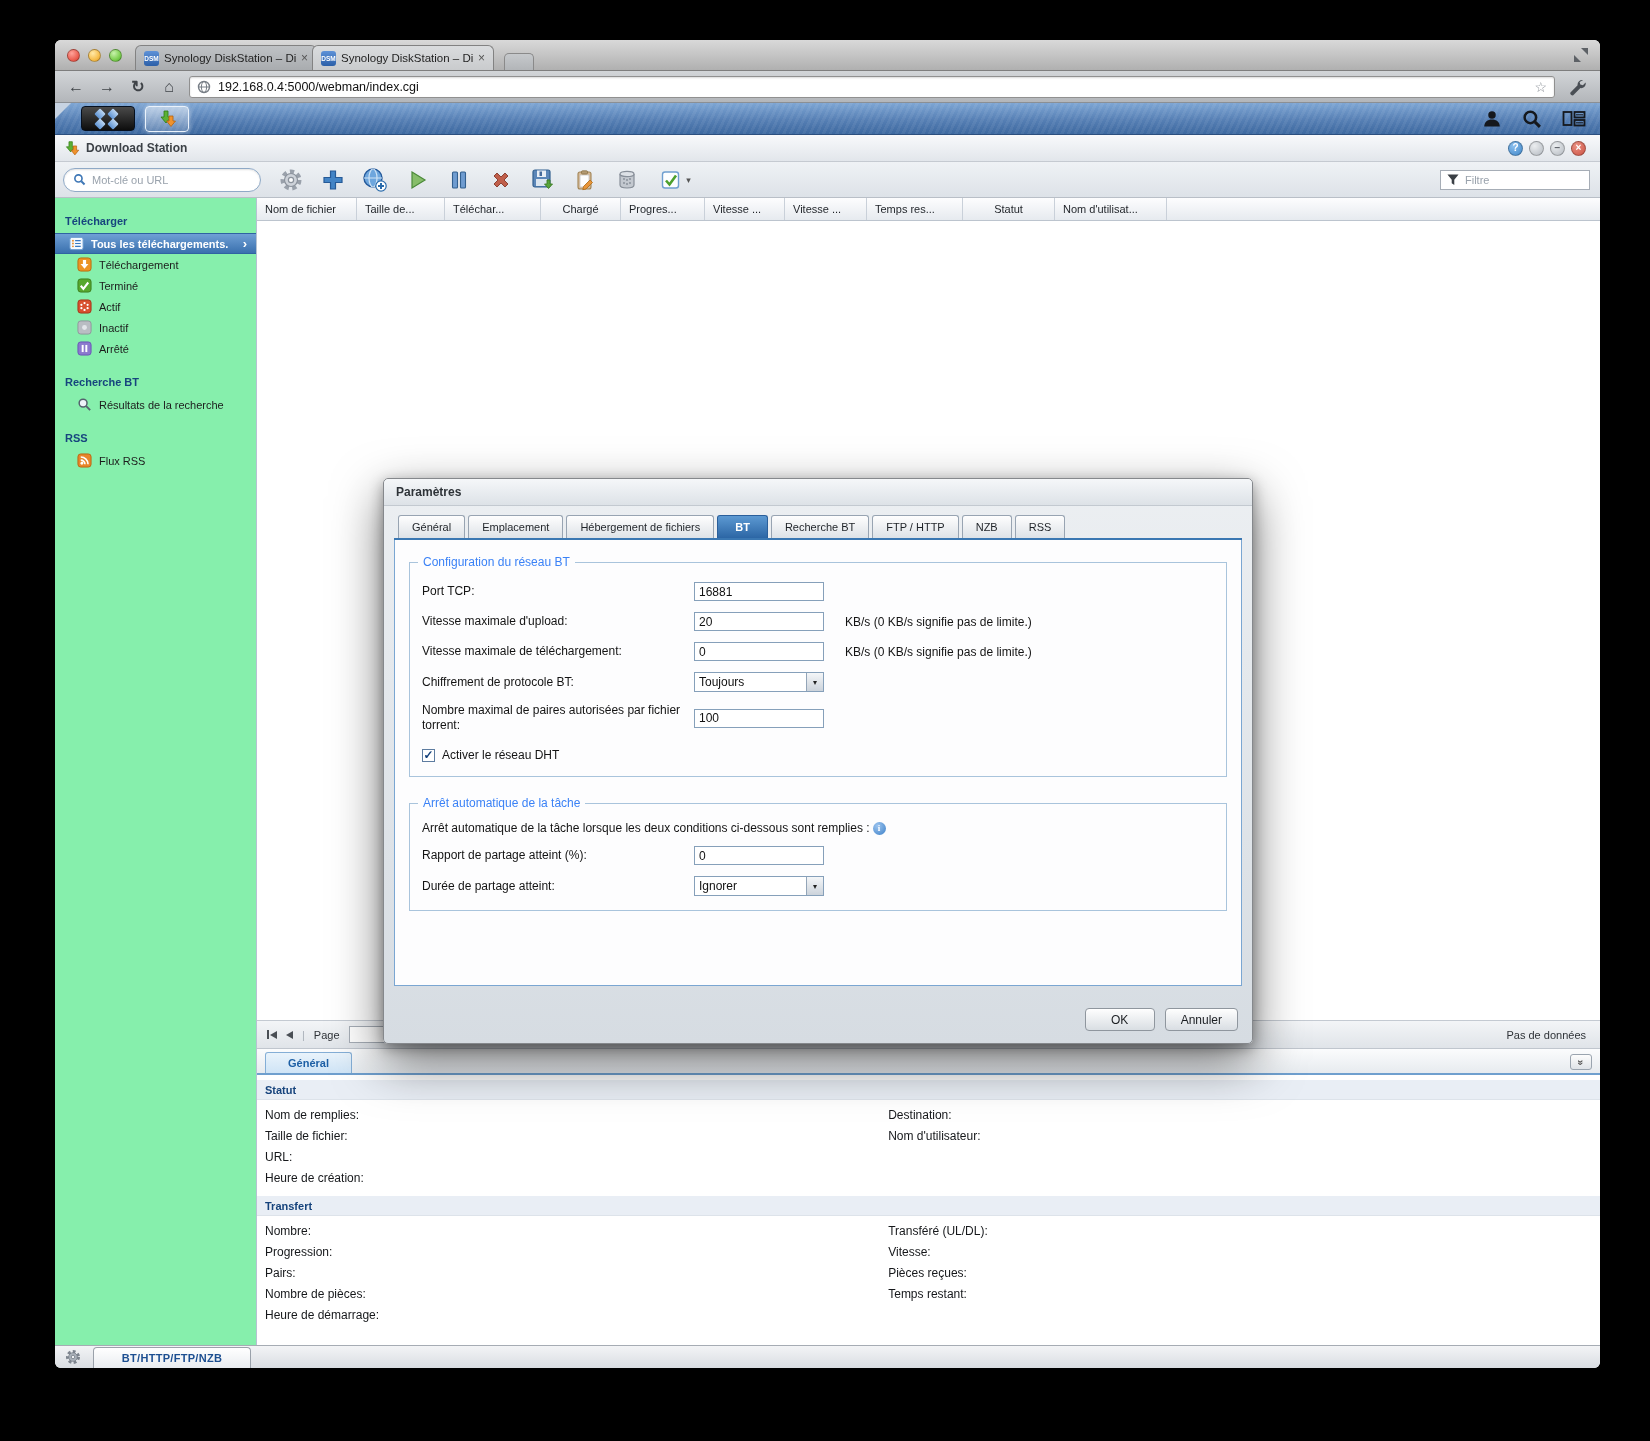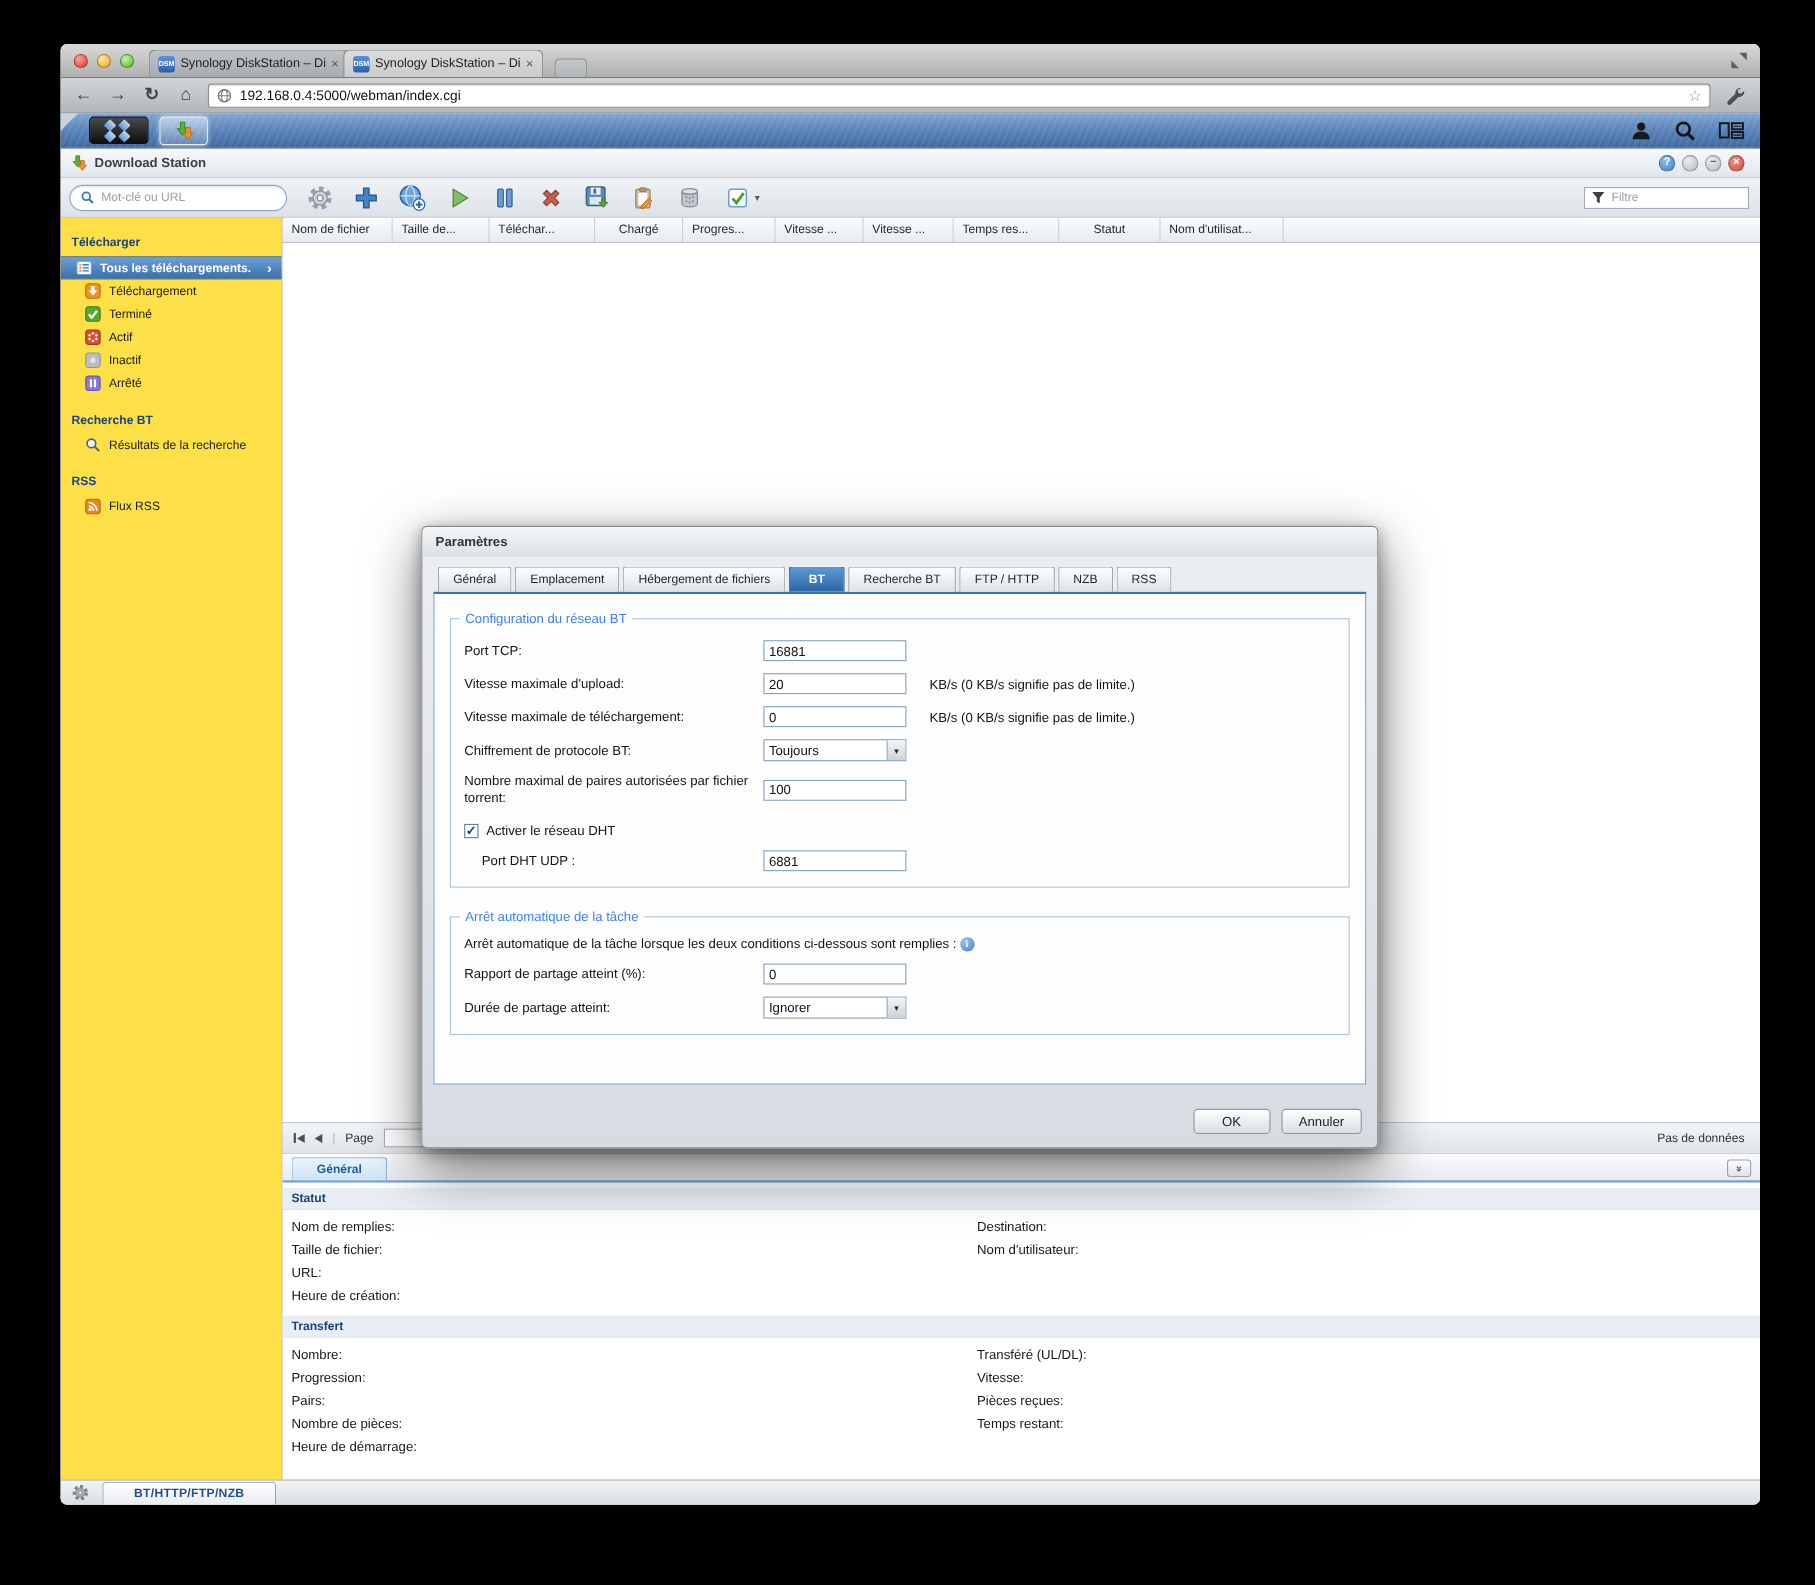--- a/index.html
+++ b/index.html
@@ -88,21 +88,21 @@
   .ticon{width:27px;height:27px;display:flex;align-items:center;justify-content:center}
   .ticon.wide{width:40px;gap:3px}
   .caret{font-size:9px;color:#555}
   .filterbox{margin-left:auto;width:150px;height:20px;background:#fff;border:1px solid #a6adb6;
     display:flex;align-items:center;padding:0 6px;gap:6px;margin-right:2px}
   .filterbox input{border:none;outline:none;flex:1;font-size:11px;color:#555;background:transparent;
     font-family:inherit;min-width:0}
 
   
   .mainrow{flex:1;display:flex;min-height:0}
-  .sidebar{width:202px;flex:none;background:#fde047;border-right:1px solid #b6c2d2;padding-top:10px;font-size:11px}
+  .sidebar{width:202px;flex:none;background:#86efac;border-right:1px solid #b6c2d2;padding-top:10px;font-size:11px}
   .side-h{font-weight:bold;color:#17457e;padding:7px 10px 6px}
   .side-item{display:flex;align-items:center;gap:7px;height:21px;padding-left:22px;color:#1c1c1c}
   .side-item svg{flex:none}
   .side-item.selected{background:linear-gradient(#6fa0d5,#3a70ae);color:#fff;font-weight:bold;
     padding-left:14px;border-top:1px solid #2f63a2;border-bottom:1px solid #2f63a2;position:relative}
   .sel-arrow{position:absolute;right:9px;font-weight:bold;font-size:13px}
 
   .rightcol{flex:1;display:flex;flex-direction:column;min-width:0}
   .thead{height:23px;flex:none;background:linear-gradient(#fdfdfe,#e6eaef);
     border-bottom:1px solid #bcc4ce;display:flex;font-size:11px;color:#1f2328}
@@ -582,24 +582,20 @@
           </div>
         </div>
         <div class="frow">
           <span class="flabel">Nombre maximal de paires autorisées par fichier torrent:</span>
           <input class="fval" value="100" style="">
         </div>
         <div class="chkrow">
           <span class="chk">✓</span>
           <span class="chklabel">Activer le réseau DHT</span>
         </div>
-        <div class="frow">
-          <span class="flabel indent">Port DHT UDP :</span>
-          <input class="fval" value="6881" style="">
-        </div>
       </div>
 
       <div class="fs" style="margin-top:26px">
         <span class="fs-legend">Arrêt automatique de la tâche</span>
         <div class="inforow">
           <span>Arrêt automatique de la tâche lorsque les deux conditions ci-dessous sont remplies :</span>
           <span class="iicon">i</span>
         </div>
         <div class="frow">
           <span class="flabel">Rapport de partage atteint (%):</span>

